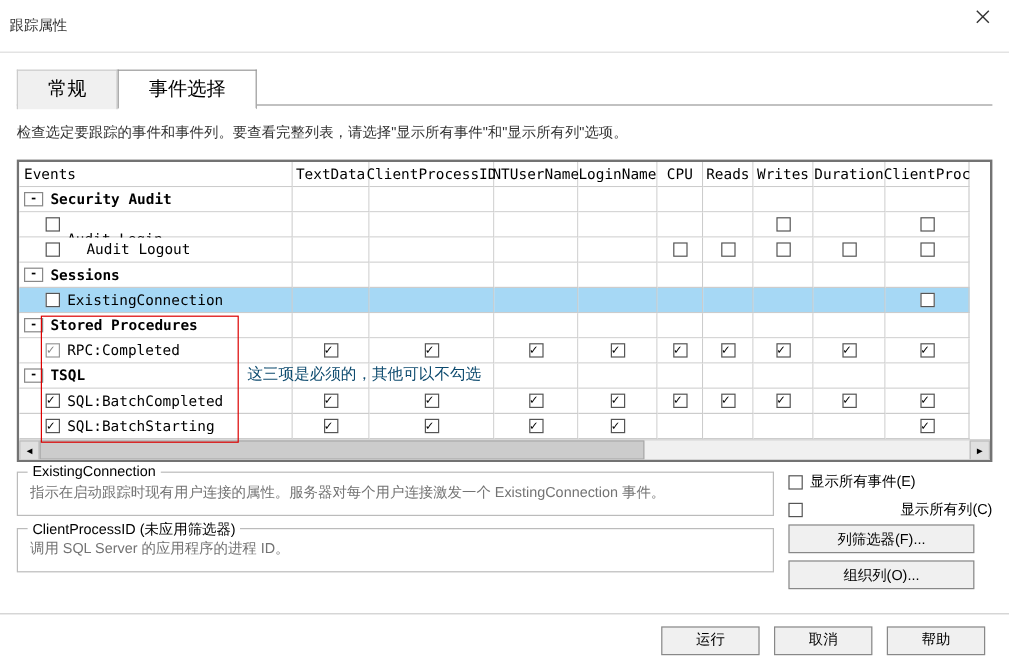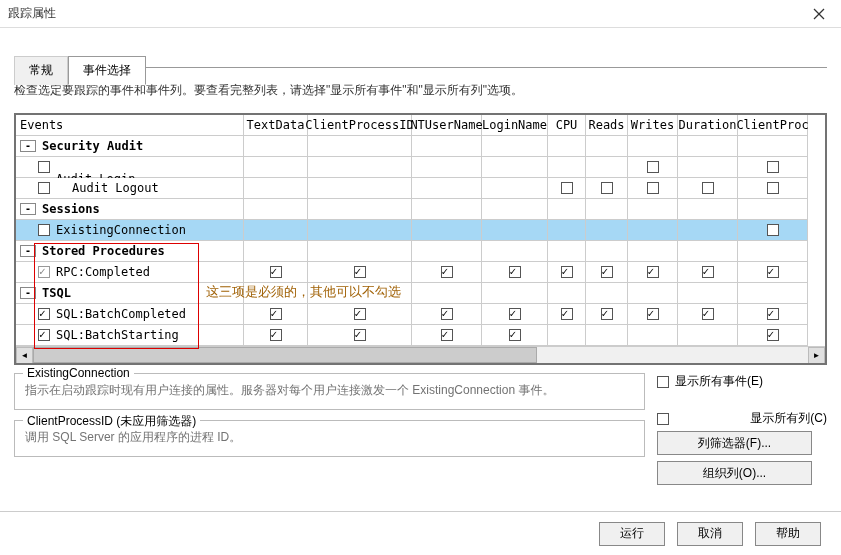--- a/index.html
+++ b/index.html
@@ -1,56 +1,56 @@
 <!DOCTYPE html>
 <html><head>
 <meta charset="utf-8">
 <style>
 * { box-sizing: border-box; margin: 0; padding: 0; }
 body { font-family: "Microsoft YaHei", Tahoma, sans-serif; font-size: 12px; background: #fff; width: 841px; height: 555px; overflow: hidden; position: relative; }
-.titlebar { height: 28px; display: flex; align-items: center; padding: 0 8px; background: #fff; border-bottom: 1px solid #ddd; }
+.titlebar { height: 44px; display: flex; align-items: center; padding: 0 8px; background: #fff; border-bottom: 1px solid #ddd; }
 .titlebar-title { font-size: 12px; color: #333; }
 .titlebar-close { position: absolute; right: 0; top: 0; width: 45px; height: 28px; display: flex; align-items: center; justify-content: center; cursor: pointer; }
 .titlebar-close svg { width: 12px; height: 12px; }
 .content { padding: 10px 14px; }
 .tabs { display: flex; border-bottom: 1px solid #999; margin-bottom: 14px; }
-.tab { padding: 5px 14px; border: 1px solid transparent; font-size: 12px; background: #f0f0f0; cursor: pointer; position: relative; top: 18px; }
+.tab { padding: 5px 25px; border: 1px solid transparent; font-size: 16px; background: #f0f0f0; cursor: pointer; position: relative; top: 4px; }
 .tab.active { background: #fff; border: 1px solid #999; border-bottom: 1px solid #fff; }
 .tab.inactive { background: #f0f0f0; border: 1px solid #ccc; border-bottom: none; }
 .instruction { font-size: 12px; color: #333; margin-bottom: 14px; }
 .table-wrap { border: 2px solid #737373; overflow: hidden; margin-bottom: 8px; background: #fff; }
 .grid { display: grid; grid-template-columns: 228px 64px 104px 70px 66px 38px 42px 50px 60px 70px; font-family: "SimSun","NSimSun",monospace; font-size: 12px; }
 .th, .td { border-right: 1px solid #ccc; border-bottom: 1px solid #ccc; display: flex; align-items: center; padding: 3px 4px; height: 21px; background: #fff; }
 .th { font-weight: normal; justify-content: flex-start; }
 .th.center { justify-content: center; }
 .td.center { justify-content: center; }
 .row-exp { width: 16px; height: 12px; border: 1px solid #888; display: inline-flex; align-items: center; justify-content: center; font-size: 10px; line-height: 1; margin-right: 6px; background: #fff; cursor: pointer; font-family: monospace; }
 .events-cell { padding-left: 4px; }
 .events-cell.cat { font-weight: bold; }
 .events-cell.item { padding-left: 22px; }
 .cb { width: 12px; height: 12px; border: 1px solid #555; display: inline-block; cursor: pointer; position: relative; background: #fff; flex-shrink: 0; }
 .cb.checked::after { content: "✓"; position: absolute; left: 0px; top: -2px; font-size: 11px; color: #000; }
 .cb.dim { border-color: #999; }
 .cb.dim.checked::after { color: #888; }
 .red-box { position: absolute; border: 1px solid #d00; pointer-events: none; }
-.red-note { color: #a16207; font-size: 13px; position: absolute; }
+.red-note { color: #0c4a6e; font-size: 13px; position: absolute; }
 .hscroll { height: 17px; background: #f0f0f0; border-top: 1px solid #ccc; display: flex; }
 .hs-btn { width: 17px; height: 17px; background: #e0e0e0; border: 1px solid #bbb; display: flex; align-items: center; justify-content: center; font-size: 8px; cursor: pointer; }
 .hs-track { flex: 1; position: relative; }
 .hs-thumb { position: absolute; left: 0; top: 0; width: 65%; height: 100%; background: #ccc; border: 1px solid #aaa; cursor: pointer; }
 .fieldset { border: 1px solid #bbb; padding: 8px 10px 10px; margin-bottom: 10px; position: relative; }
 .fieldset-legend { position: absolute; top: -8px; left: 8px; background: #fff; padding: 0 4px; font-size: 12px; }
 .fieldset-body { font-size: 12px; color: #737373; }
 .lower { display: flex; gap: 12px; }
 .lower-left { flex: 1; }
 .lower-right { width: 170px; }
-.chk-line { display: flex; align-items: center; gap: 6px; margin-bottom: 20px; font-size: 12px; }
+.chk-line { display: flex; align-items: center; gap: 6px; margin-bottom: 6px; font-size: 12px; }
 .btn { width: 155px; height: 24px; border: 1px solid #888; background: #f0f0f0; font-size: 12px; cursor: pointer; margin-bottom: 6px; display: block; }
 .footer { position: absolute; bottom: 0; left: 0; right: 0; height: 44px; border-top: 1px solid #ccc; display: flex; justify-content: flex-end; align-items: center; padding-right: 20px; gap: 12px; }
-.footer .btn { width: 66px; margin: 0; font-family: Liberation Mono, monospace; }
+.footer .btn { width: 82px; margin: 0; font-family: Liberation Mono, monospace; }
 </style>
 </head>
 <body>
 
 <div class="titlebar">
   <span class="titlebar-title">跟踪属性</span>
   <div class="titlebar-close">
     <svg viewBox="0 0 12 12">
         <line x1="1" y1="1" x2="11" y2="11" stroke="#333" stroke-width="1.2"></line>
         <line x1="11" y1="1" x2="1" y2="11" stroke="#333" stroke-width="1.2"></line>

